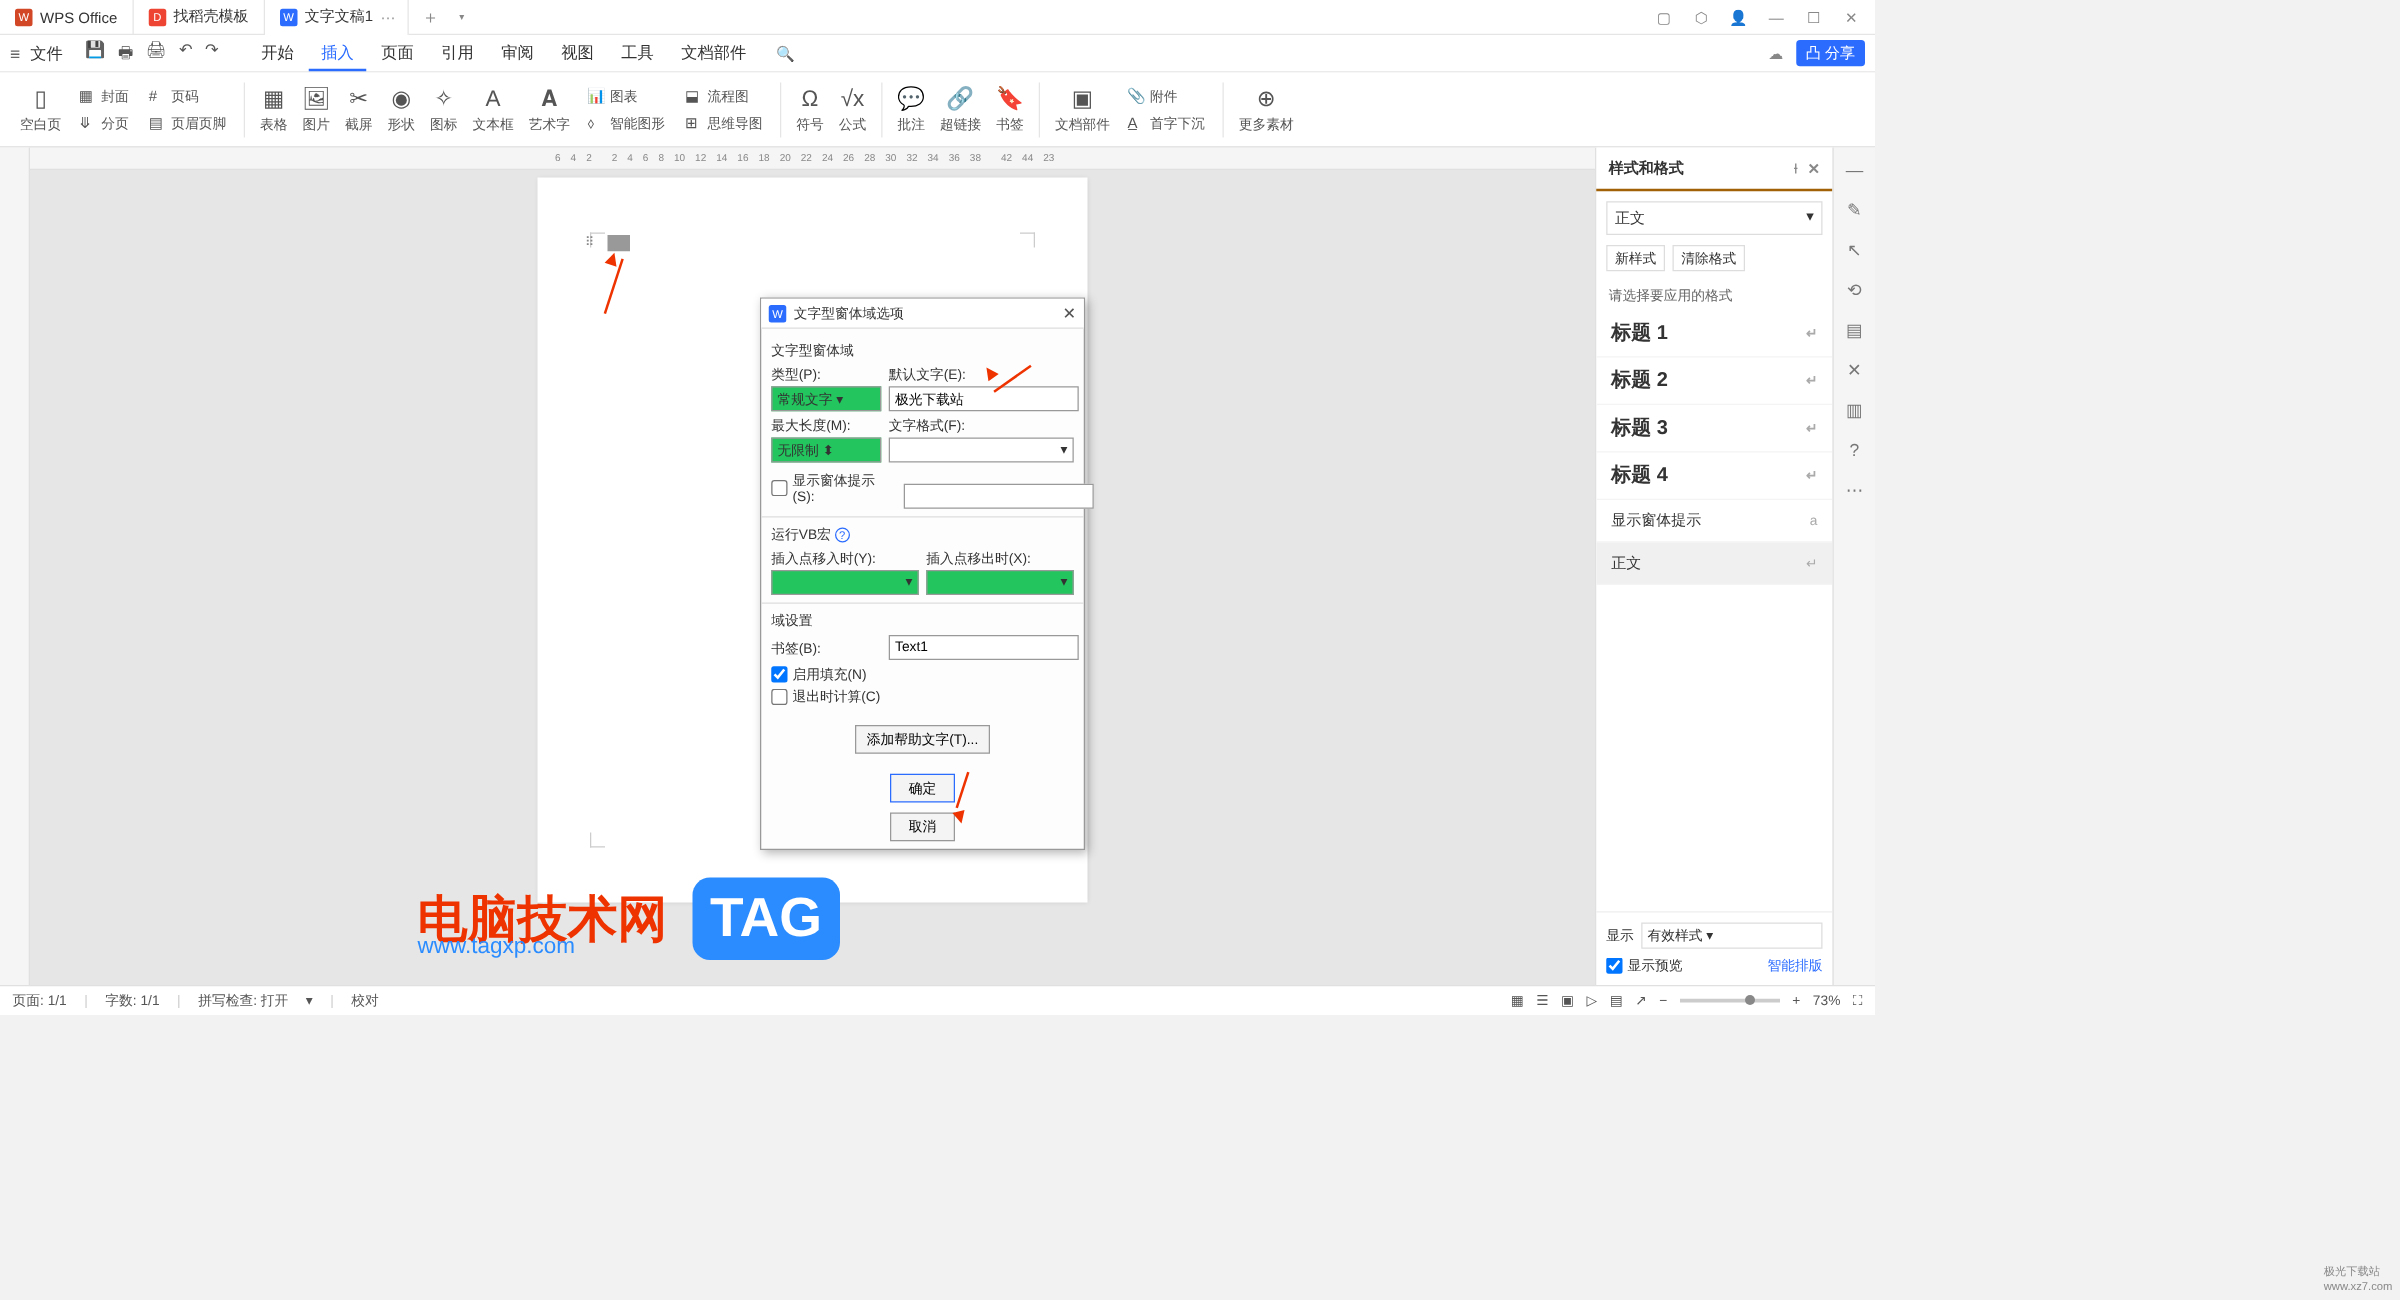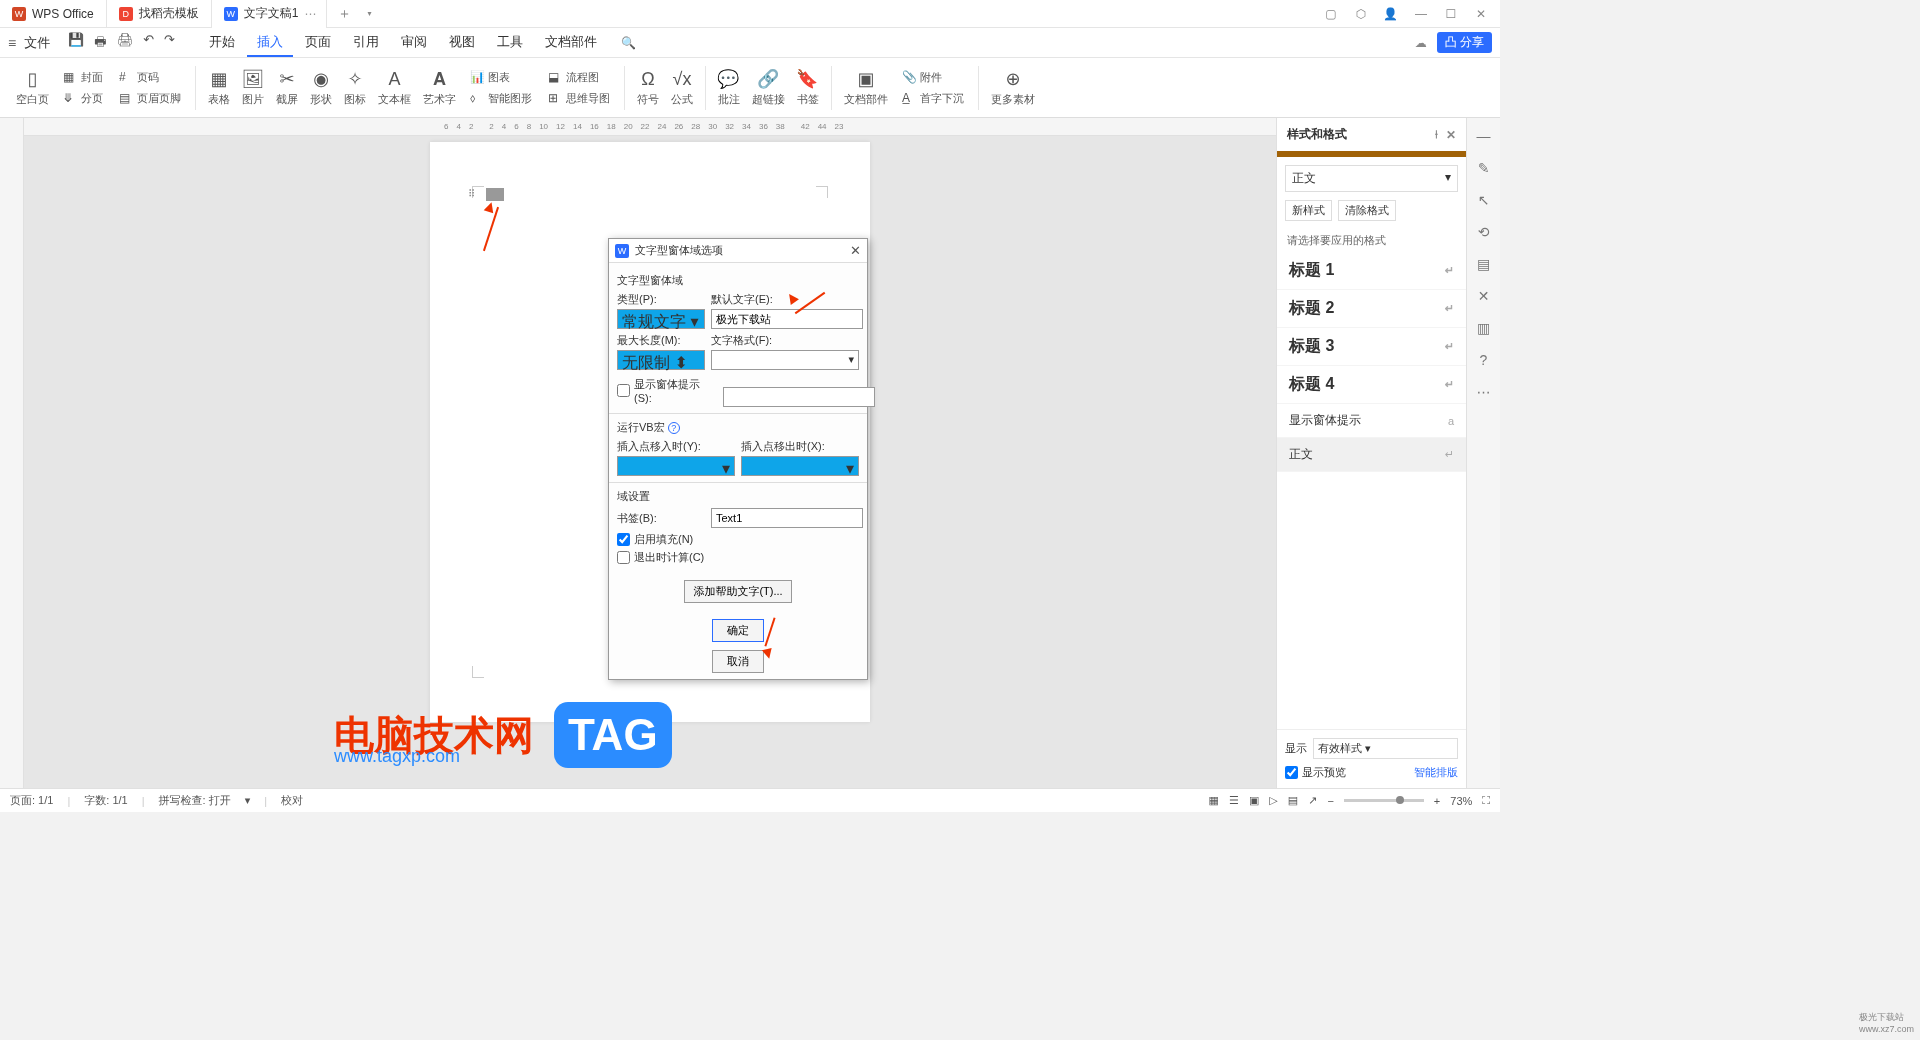--- a/index.html
+++ b/index.html
@@ -55,21 +55,21 @@
   .corner.bl{ bottom:44px; left:42px; border-left:1px solid #ccc; border-bottom:1px solid #ccc;}
   .corner.br{ bottom:44px; right:42px; border-right:1px solid #ccc; border-bottom:1px solid #ccc;}
   .field-box { position:absolute; top:46px; left:56px; width:18px; height:13px; background:#999; }
   .handle { position:absolute; top:46px; left:38px; color:#888; font-size:10px; letter-spacing:-2px;}
   .arrow-red { position:absolute; width:40px; height:50px; }
   .arrow-red::before{ content:""; position:absolute; width:2px; height:46px; background:#e30; transform:rotate(18deg); top:4px; left:20px;}
   .arrow-red::after{ content:""; position:absolute; width:0; height:0; border-left:5px solid transparent; border-right:5px solid transparent; border-bottom:10px solid #e30; top:0; left:15px; transform:rotate(18deg);}
   
   
   .right-panel { width:190px; background:#fff; border-left:1px solid #e0e0e0; display:flex; flex-direction:column; }
-  .rp-head { display:flex; align-items:center; padding:8px 10px; font-size:12px; font-weight:bold; border-bottom:6px solid #a16207;}
+  .rp-head { display:flex; align-items:center; padding:8px 10px; font-size:12px; font-weight:bold; border-bottom:2px solid #a16207;}
   .rp-head .pin{ margin-left:auto; color:#888; font-size:11px;}
   .rp-head .x{ margin-left:8px; color:#888;}
   .rp-select { margin:8px; padding:4px 6px; border:1px solid #ddd; font-size:12px; display:flex; justify-content:space-between;}
   .rp-btns { display:flex; gap:6px; padding:0 8px 8px;}
   .rp-btns .b{ border:1px solid #ddd; padding:2px 6px; font-size:11px;}
   .rp-label { padding:4px 10px; font-size:11px; color:#666;}
   .rp-list { flex:1; overflow:auto;}
   .rp-item { padding:8px 12px; display:flex; justify-content:space-between; align-items:center; border-bottom:1px solid #f4f4f4;}
   .rp-item.big{ font-size:16px; font-weight:bold;}
   .rp-item.sel{ background:#f0f0f0;}
@@ -86,21 +86,21 @@
   .dialog { position:absolute; left:608px; top:238px; width:260px; background:#fdfdfd; border:1px solid #999; box-shadow:2px 2px 8px rgba(0,0,0,.3); font-size:11px;}
   .dlg-title { display:flex; align-items:center; padding:4px 6px; background:#fff; border-bottom:1px solid #ddd;}
   .dlg-title .ico{ width:14px;height:14px;background:#2b6cff;color:#fff;font-size:9px;display:flex;align-items:center;justify-content:center;border-radius:2px;margin-right:6px;}
   .dlg-title .x{ margin-left:auto; font-size:13px; color:#555;}
   .dlg-body { padding:6px 8px;}
   .dlg-group-label{ font-size:11px; margin:4px 0;}
   .dlg-row{ display:flex; gap:6px; margin-bottom:4px; align-items:flex-end;}
   .dlg-col{ flex:1; display:flex; flex-direction:column; gap:2px;}
   .dlg-col label{ font-size:11px;}
   .dlg-input{ border:1px solid #999; padding:2px 4px; font-size:11px; height:20px; background:#fff;}
-  .dlg-select{ border:1px solid #999; padding:2px 4px; font-size:16px; height:20px; background:#0ea5e9;}
+  .dlg-select{ border:1px solid #999; padding:2px 4px; font-size:11px; height:20px; background:#22c55e;}
   .dlg-check{ display:flex; align-items:center; gap:4px; font-size:11px; margin:3px 0;}
   .dlg-hr{ border:none; border-top:1px solid #ddd; margin:6px -8px;}
   .dlg-footer{ display:flex; gap:8px; padding:6px 8px; align-items:center;flex-direction:column;}
   .dlg-btn{ padding:3px 14px; border:1px solid #999; background:#f4f4f4; font-size:11px;}
   .dlg-btn.primary{ border-color:#2b6cff;}
   .dlg-help{ padding:3px 8px; border:1px solid #999; background:#f4f4f4; font-size:11px;}
   .dlg-arrow { position:absolute; width:50px; height:40px;}
   .dlg-arrow.a1{ top:44px; right:30px;}
   .dlg-arrow.a1::before{content:"";position:absolute;width:2px;height:36px;background:#e30;transform:rotate(55deg);top:2px;left:22px;}
   .dlg-arrow.a1::after{content:"";position:absolute;width:0;height:0;border-left:5px solid transparent;border-right:5px solid transparent;border-bottom:10px solid #e30;top:10px;left:0;transform:rotate(-35deg);}

